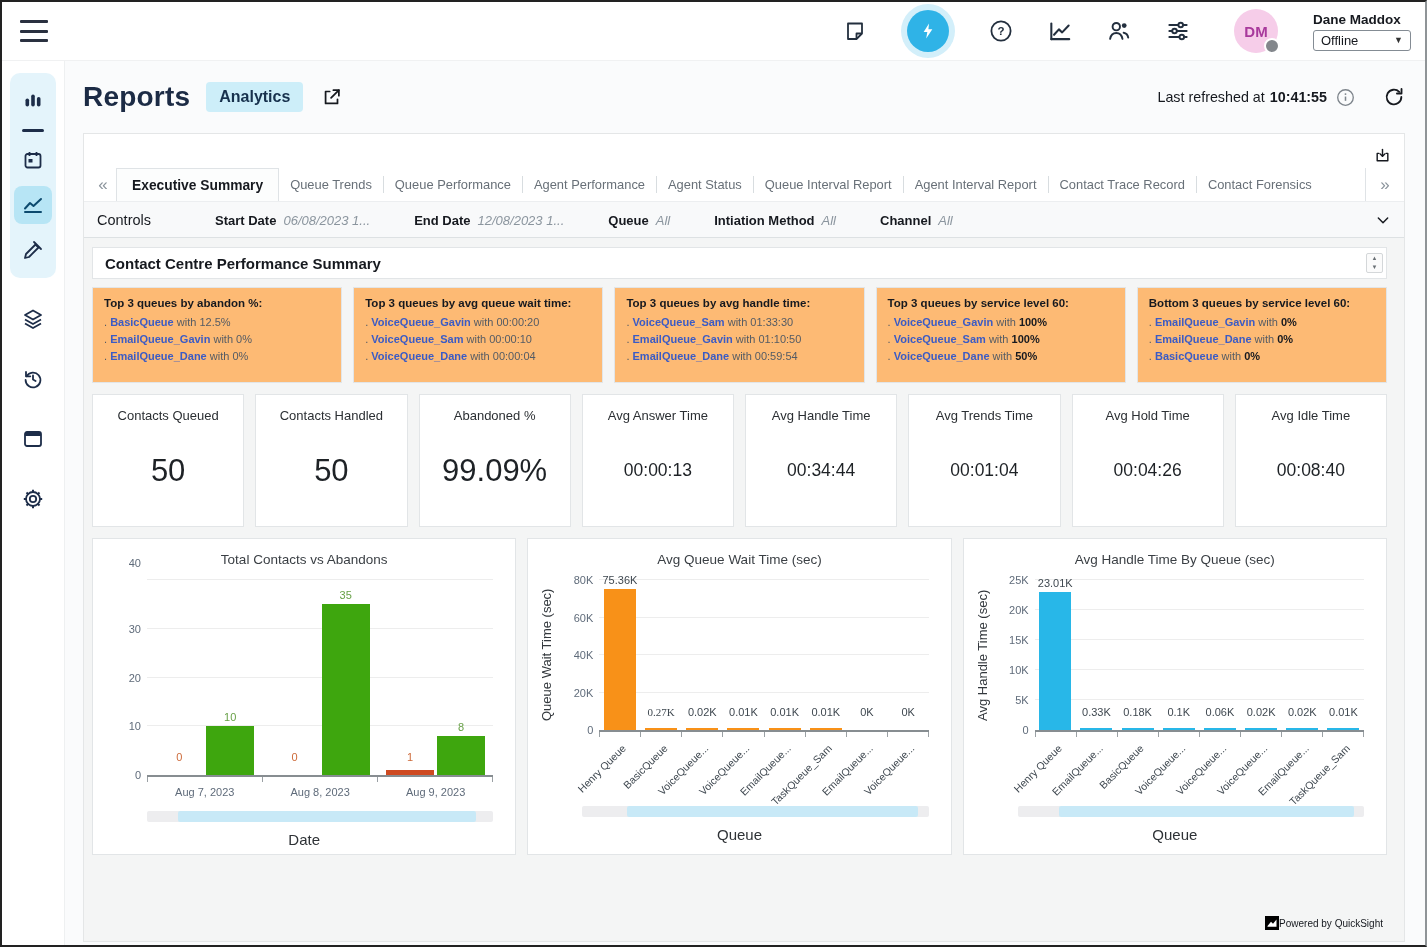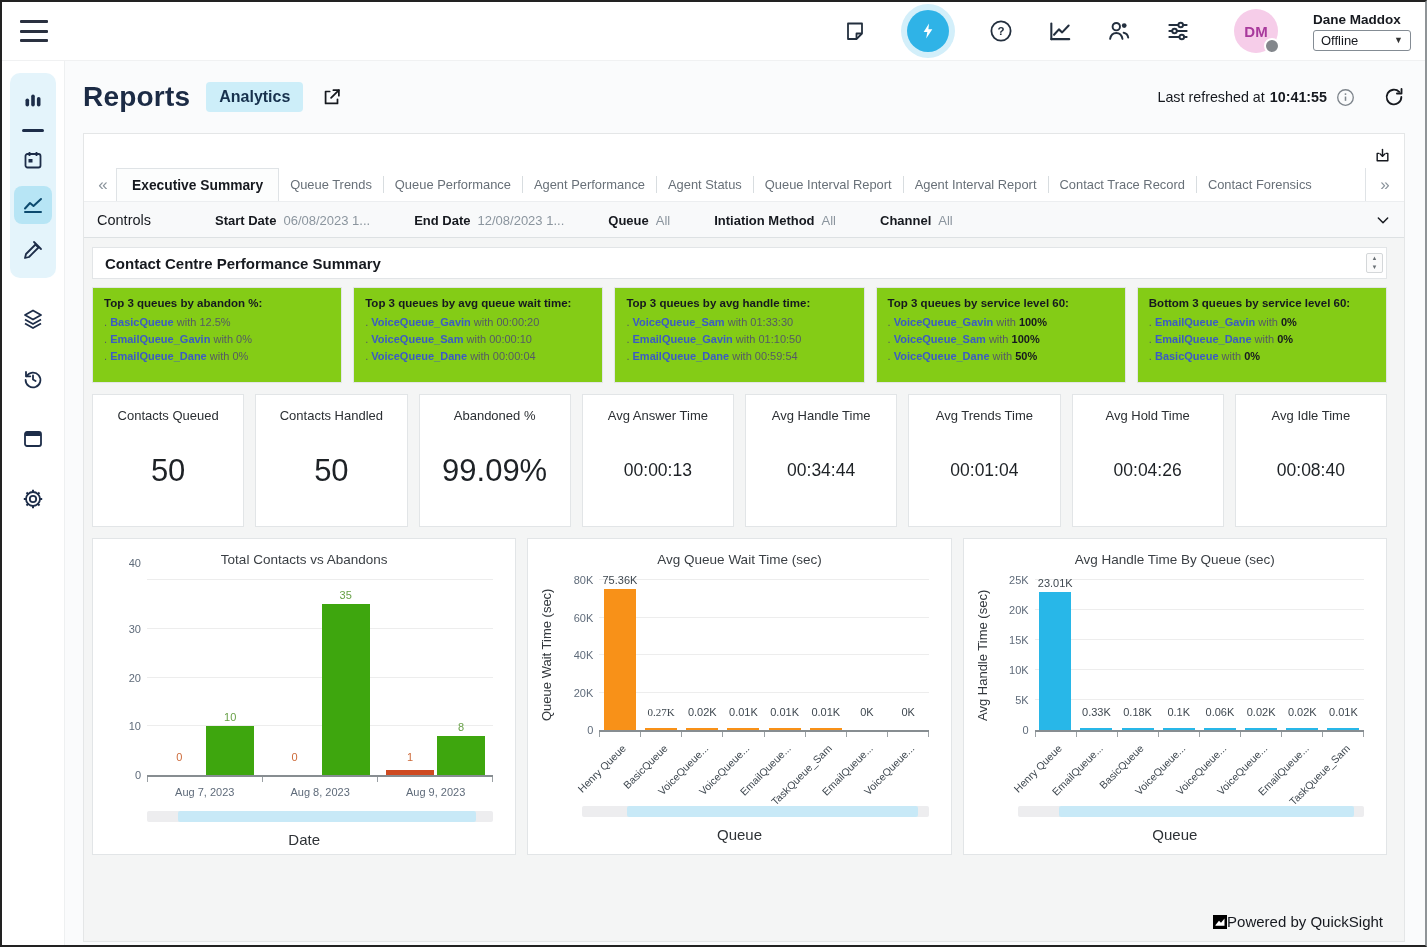--- a/index.html
+++ b/index.html
@@ -45,30 +45,30 @@
   .tab-prev,.tab-next{display:flex;align-items:center;justify-content:center;color:#8b949c;font-size:17px;cursor:pointer;}
   .tab-prev{width:26px;}
   .tab-next{margin-left:auto;border-left:1px solid #dfe3e6;width:38px;}
   .tab{display:flex;align-items:center;padding:0 11px;font-size:12.9px;color:#687078;white-space:nowrap;cursor:pointer;}
   .tab.active{background:#fcfdfd;border:1px solid #dfe3e6;border-bottom:none;font-weight:700;color:#16191f;font-size:13.8px;padding:0 15px;}
   .tsep{width:1px;background:#d8dde0;margin:8px 0;}
   .controls{flex:0 0 35px;background:#f8f9fa;border-top:1px solid #eceef0;border-bottom:1px solid #dde1e3;display:flex;align-items:center;padding:0 13px;}
   .controls-label{font-size:14.5px;color:#16191f;margin-right:64px;}
   .filter{margin-right:44px;white-space:nowrap;cursor:pointer;}
   .flabel{font-size:13px;font-weight:700;color:#16191f;}
-  .fvalue{font-size:13px;color:#8b959e;margin-left:7px;}
+  .fvalue{font-size:13px;color:#8b959e;margin-left:7px;font-style:italic;}
   .controls-chev{margin-left:auto;display:flex;cursor:pointer;}
   
   .sheet{flex:1;background:#f4f5f5;padding:9px 17px 0 8px;display:flex;flex-direction:column;min-height:0;}
   .summary-bar{flex:0 0 30px;background:#fff;border:1px solid #e2e5e7;display:flex;align-items:center;padding:0 3px 0 12px;}
   .summary-title{font-weight:700;font-size:15px;color:#16191f;}
   .spinner{margin-left:auto;width:15px;display:flex;flex-direction:column;border:1px solid #d4d7d9;border-radius:2px;background:#fbfbfb;}
   .spinner div{font-size:6px;color:#6a7075;text-align:center;line-height:9px;cursor:pointer;}
   .insight-row{flex:0 0 96px;display:flex;gap:11px;margin-top:8px;}
-  .ins-card{flex:1;background:#84cc16;border:1px solid #e2e5e7;padding:9px 11px;overflow:hidden;}
+  .ins-card{flex:1;background:#fdba74;border:1px solid #e2e5e7;padding:9px 11px;overflow:hidden;}
   .ins-h{font-size:11.5px;font-weight:700;color:#16191f;margin-bottom:7px;white-space:nowrap;}
   .ins-item{font-size:11px;color:#545b64;margin-bottom:5px;white-space:nowrap;}
   .q{color:#3b5bc5;font-weight:700;}
   .v.vb{font-weight:700;color:#16191f;}
   .kpi-row{flex:0 0 133px;display:flex;gap:11px;margin-top:11px;}
   .kpi-card{flex:1;background:#fff;border:1px solid #e2e5e7;display:flex;flex-direction:column;align-items:center;padding-top:13px;}
   .kpi-title{font-size:13px;color:#2b2f33;white-space:nowrap;}
   .kpi-value{flex:1;display:flex;align-items:center;justify-content:center;font-size:17.5px;color:#1e2226;padding-bottom:8px;}
   .kpi-value.lg{font-size:31px;}
   
@@ -94,21 +94,21 @@
   .xlr span{position:absolute;top:5px;right:50%;transform:rotate(-45deg);transform-origin:100% 0;font-size:10.5px;color:#3f4850;white-space:nowrap;}
   .scrollbar{height:11px;background:#ededef;border-radius:2px;margin:7px 12px 0 44px;position:relative;overflow:hidden;cursor:pointer;}
   .thumb{position:absolute;top:0;bottom:0;background:#c8e9f7;border-radius:2px;}
   .c0 .thumb{left:9%;width:86%;}
   .c1 .thumb{left:13%;width:84%;}
   .c2 .thumb{left:12%;width:85%;}
   .chart-xlabel{text-align:center;font-size:15px;color:#2e3236;margin-top:9px;}
   .c0 .xlabels{min-height:22px;}
   
   .footer-row{margin-top:auto;display:flex;justify-content:flex-end;align-items:center;padding:0 4px 11px;}
-  .qs-text{font-size:15px;color:#16191f;}
+  .qs-text{font-size:10px;color:#16191f;}
 </style>
 </head>
 <body>
 
 <div class="frame">
 
   <header class="topbar">
     <div class="hamburger">
         <div></div>
         <div></div>

